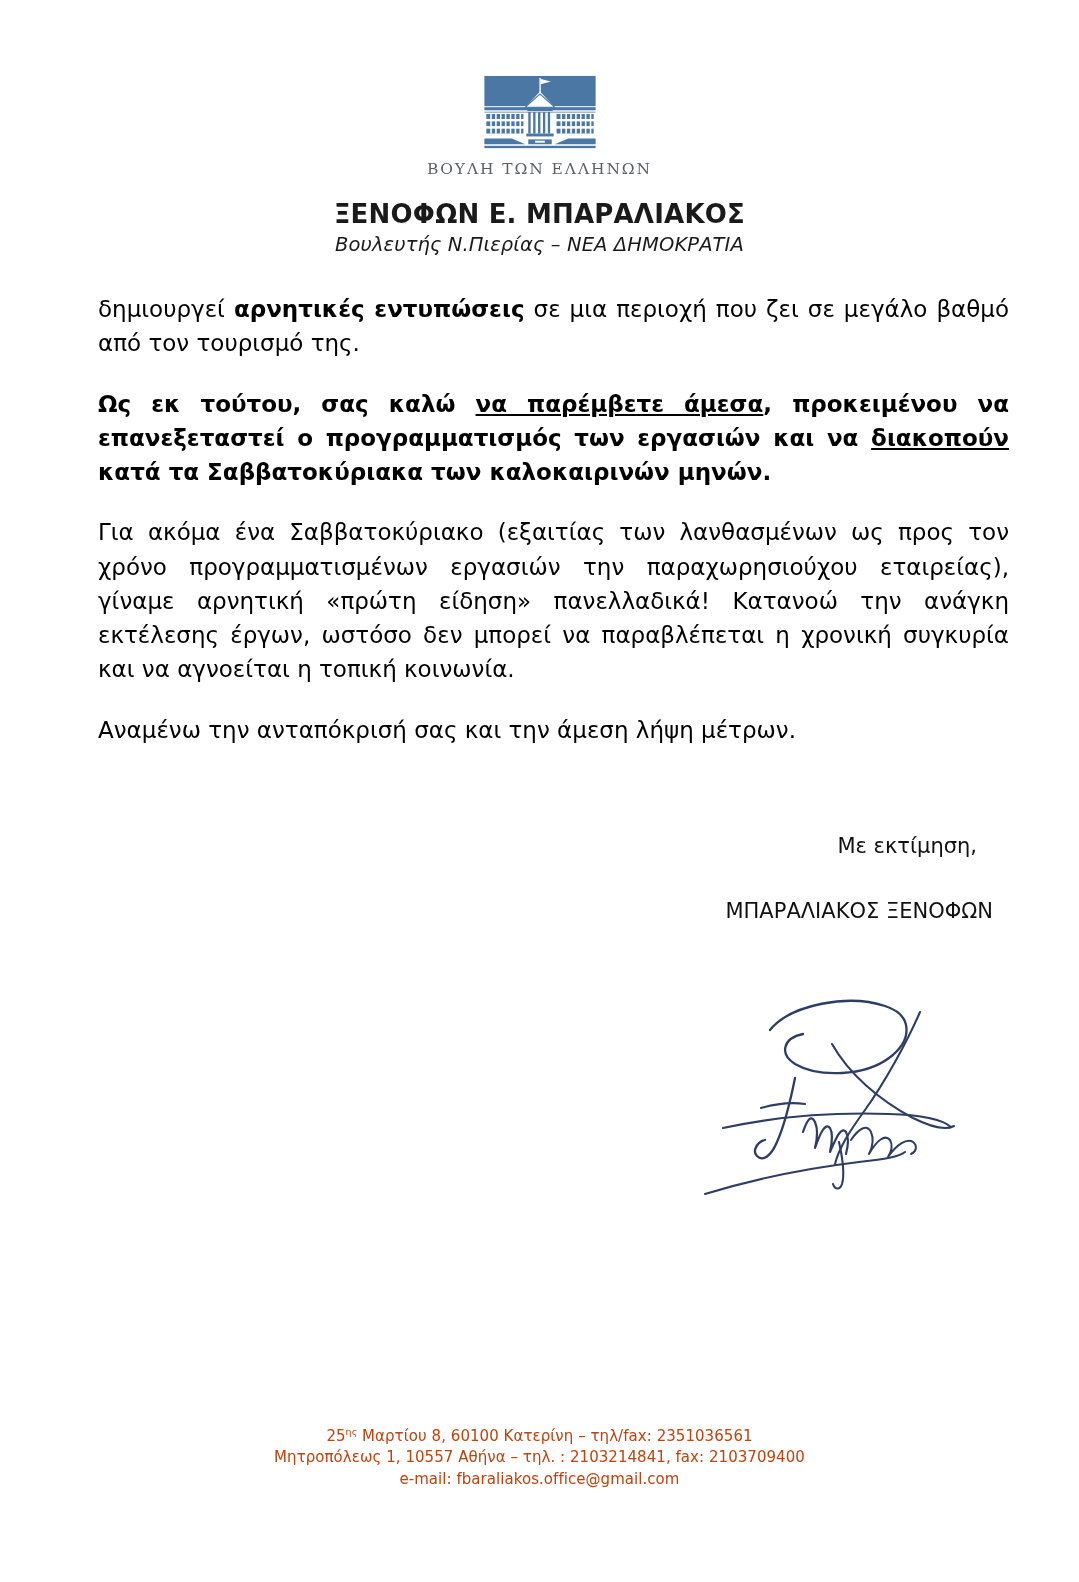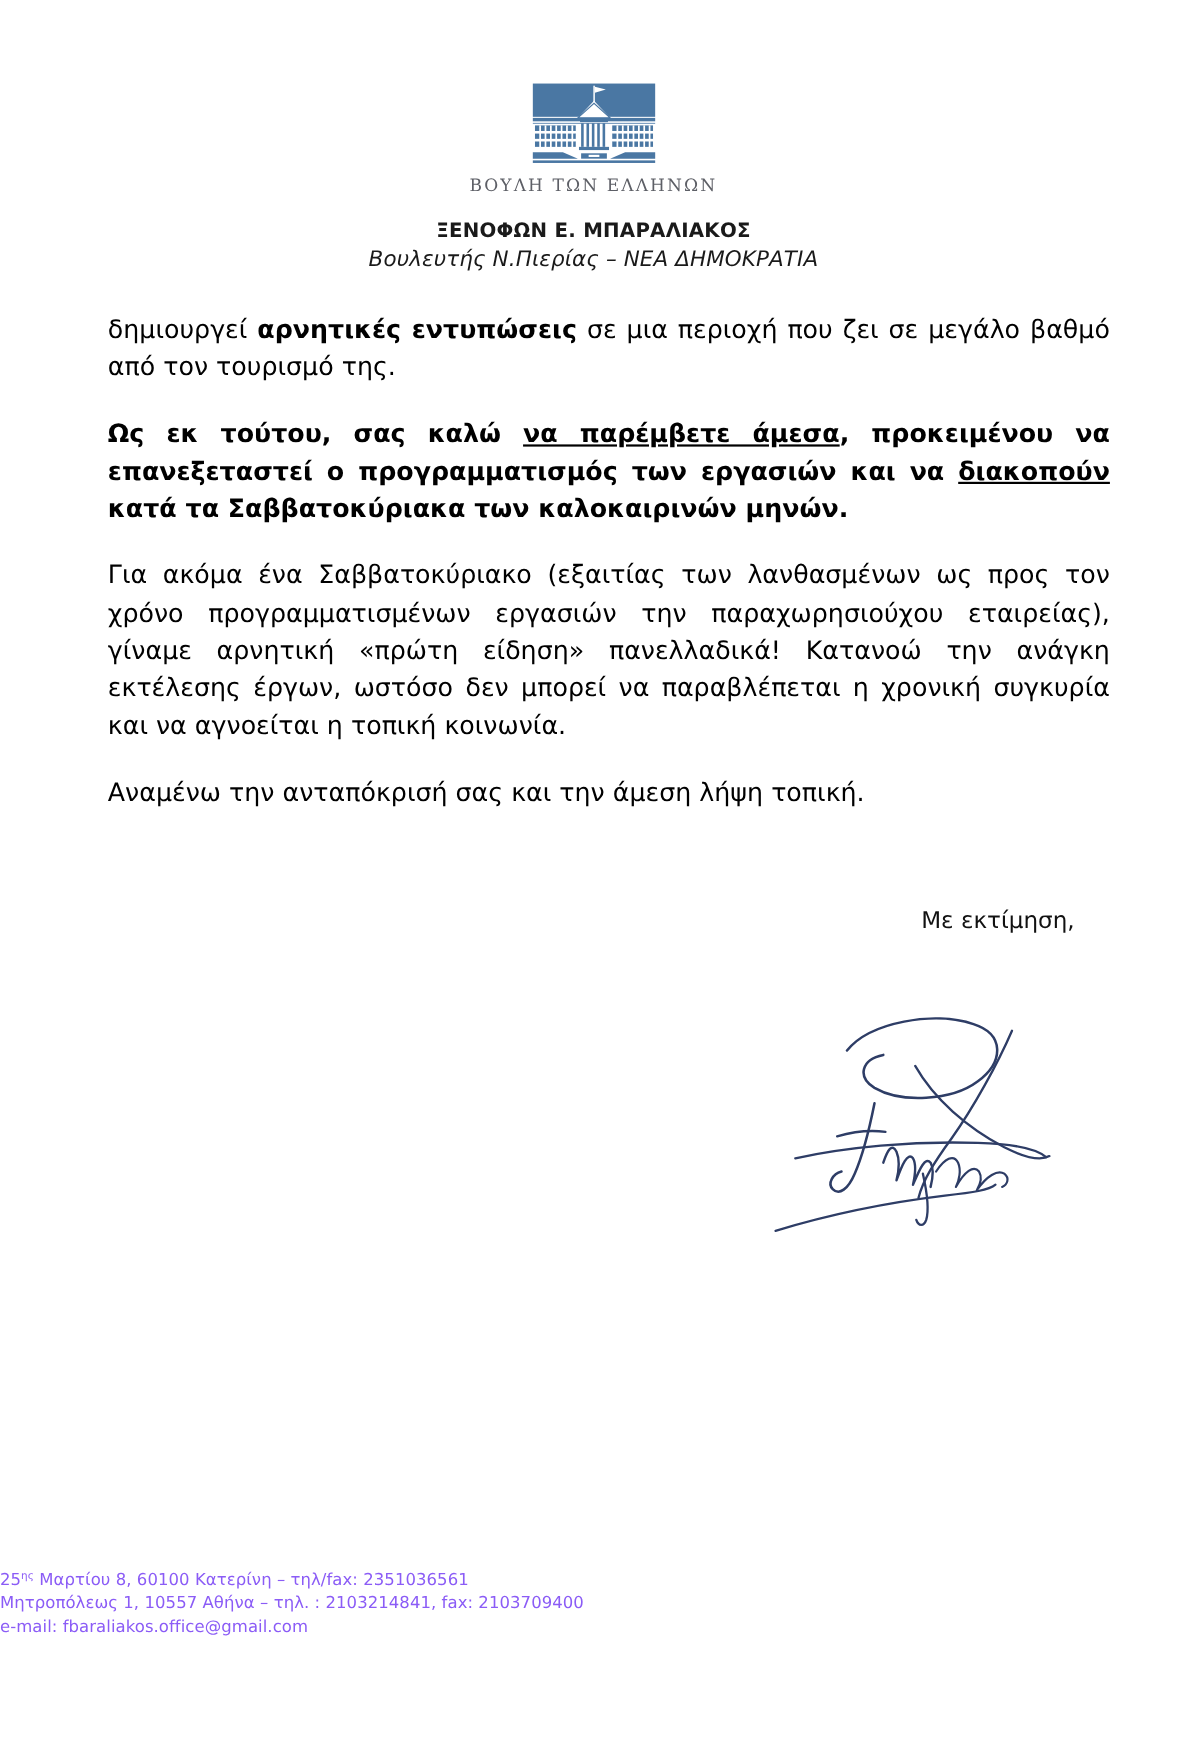--- a/index.html
+++ b/index.html
@@ -40,21 +40,21 @@
   .emblem-caption {
     margin-top: 6px;
     font-family: "DejaVu Serif", "Liberation Serif", serif;
     font-size: 15.5px;
     letter-spacing: 1.9px;
     color: #5d5f66;
     font-weight: 400;
   }
   .mp-name {
     margin-top: 21px;
-    font-size: 18px;
+    font-size: 26px;
     font-weight: 600;
     letter-spacing: 0.2px;
     color: #1a1a1a;
   }
   .mp-role {
     margin-top: 4px;
     font-size: 19.5px;
     font-weight: 400;
     letter-spacing: 0.1px;
     color: #1a1a1a;
@@ -112,21 +112,22 @@
     width: 270px;
     height: 215px;
   }
 
   
   .footer {
     position: absolute;
     left: 0;
     right: 0;
     bottom: 104px;
-    color: #8b5cf6;
+    text-align: center;
+    color: #c2410c;
   }
   .footer-line {
     font-size: 15px;
     line-height: 1.42;
     letter-spacing: 0.05px;
   }
   .footer-line sup {
     font-size: 9.5px;
     vertical-align: super;
     line-height: 0;
@@ -213,25 +214,26 @@
 
   <main class="body-copy">
 
     <p class="para"><span>δημιουργεί </span><b>αρνητικές εντυπώσεις</b><span> σε μια περιοχή που ζει σε μεγάλο βαθμό από τον τουρισμό της.</span></p>
 
     <p class="para bold"><span>Ως εκ τούτου, σας καλώ </span><u>να παρέμβετε άμεσα</u><span>, προκειμένου να επανεξεταστεί ο προγραμματισμός των εργασιών και να </span><u>διακοπούν</u><span> κατά τα Σαββατοκύριακα των καλοκαιρινών μηνών.</span></p>
 
     <p class="para">Για ακόμα ένα Σαββατοκύριακο (εξαιτίας των λανθασμένων ως προς τον χρόνο προγραμματισμένων εργασιών την παραχωρησιούχου εταιρείας), γίναμε αρνητική «πρώτη είδηση» πανελλαδικά! Κατανοώ την ανάγκη εκτέλεσης έργων, ωστόσο δεν μπορεί να παραβλέπεται η χρονική συγκυρία και να αγνοείται η τοπική κοινωνία.</p>
 
 
-    <p class="para">Αναμένω την ανταπόκρισή σας και την άμεση λήψη τοπική.</p>
+    <p class="para">Αναμένω την ανταπόκρισή σας και την άμεση λήψη μέτρων.</p>
   </main>
 
   <section class="signoff">
     <div class="signoff-line signoff-regards">Με εκτίμηση,</div>
+    <div class="signoff-line signoff-name">ΜΠΑΡΑΛΙΑΚΟΣ ΞΕΝΟΦΩΝ</div>
   </section>
 
   <section class="signature-wrap">
     <svg class="signature-svg" viewBox="0 0 270 215" aria-hidden="true">
       <g fill="none" stroke="#2e3d66" stroke-linecap="round" stroke-linejoin="round">
 
         <path d="M71 48 C 92 22, 150 12, 186 24 C 214 33, 214 58, 190 76 C 166 94, 120 96, 96 82 C 80 72, 84 56, 104 52" stroke-width="2.3"></path>
 
         <path d="M221 30 C 208 60, 186 100, 166 128 C 150 150, 140 166, 136 182" stroke-width="2.1"></path>
 

